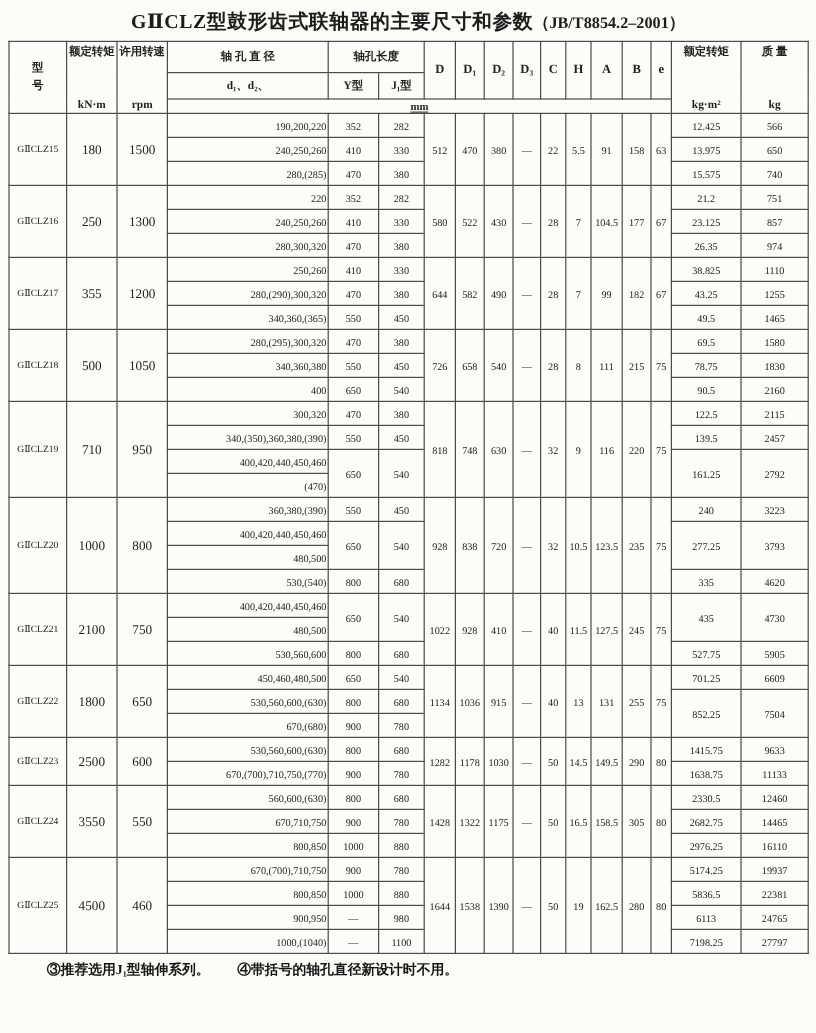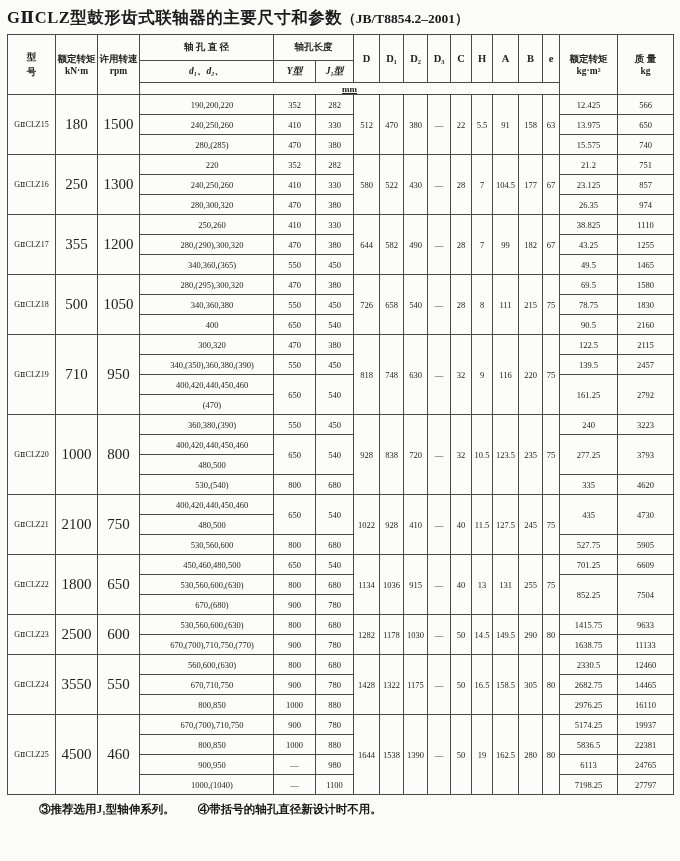--- a/index.html
+++ b/index.html
@@ -1,35 +1,35 @@
 <!DOCTYPE html>
 <html><head>
 <meta charset="utf-8">
 <style>
   * { margin:0; padding:0; box-sizing:border-box; }
   html,body { width:680px; background:#fbfbf8; }
   body { height:861px; font-family:"Liberation Serif","DejaVu Serif",serif; color:#1c1c1c; overflow:hidden; }
   .page { padding:5px 7px 0 7px; }
-  .title-wrap { text-align:left; margin:2px 0 5px 0; white-space:nowrap; }
+  .title-wrap { text-align:center; margin:2px 0 5px 0; white-space:nowrap; }
   .title-main { font-size:16.5px; font-weight:bold; letter-spacing:0.5px; }
   .title-std  { font-size:13.5px; font-weight:bold; letter-spacing:0; }
   table.main { border-collapse:collapse; table-layout:fixed; width:666px; border:1.6px solid #2a2a2a; background:#fcfcfa; }
   th, td { border:1px solid #4a4a4a; text-align:center; vertical-align:middle; padding:0 1px; overflow:hidden; }
   thead th { font-size:9.5px; font-weight:bold; color:#222; }
   thead tr.h1 th { height:26px; }
-  thead tr.h2 th { height:22px;font-style:italic; }
+  thead tr.h2 th { height:22px; }
   thead tr.h3 th { height:12px; font-size:9px; font-weight:bold;text-decoration:underline; }
   thead { border-bottom:1.6px solid #2a2a2a; }
-  .vstack { display:flex; flex-direction:column; justify-content:center; height:56px; align-items:center; }
+  .vstack { display:flex; flex-direction:column; justify-content:space-between; height:56px; align-items:center; }
   .model-head { width:1.2em; margin:0 auto; line-height:1.5; }
   .dimletter { font-size:10.5px; }
   tbody td { height:20px; font-size:8.5px; color:#222; }
-  td.dcol { text-align:center; padding-left:12px; }
+  td.dcol { text-align:right; padding-left:12px; }
   td.model { font-size:8px; letter-spacing:0; }
-  td.tq, td.sp { font-size:15px;text-align:center; }
+  td.tq, td.sp { font-size:11px;text-align:center; }
   tr.group-start td { border-top:1.5px solid #2a2a2a; }
   .notes { margin:6px 0 0 2px; font-size:11.5px; font-weight:bold; line-height:1.55; color:#151515; }
   .notes .indent { padding-left:30px; }
 </style>
 </head>
 <body>
 
 <div class="page">
 
   <div class="title-wrap">

